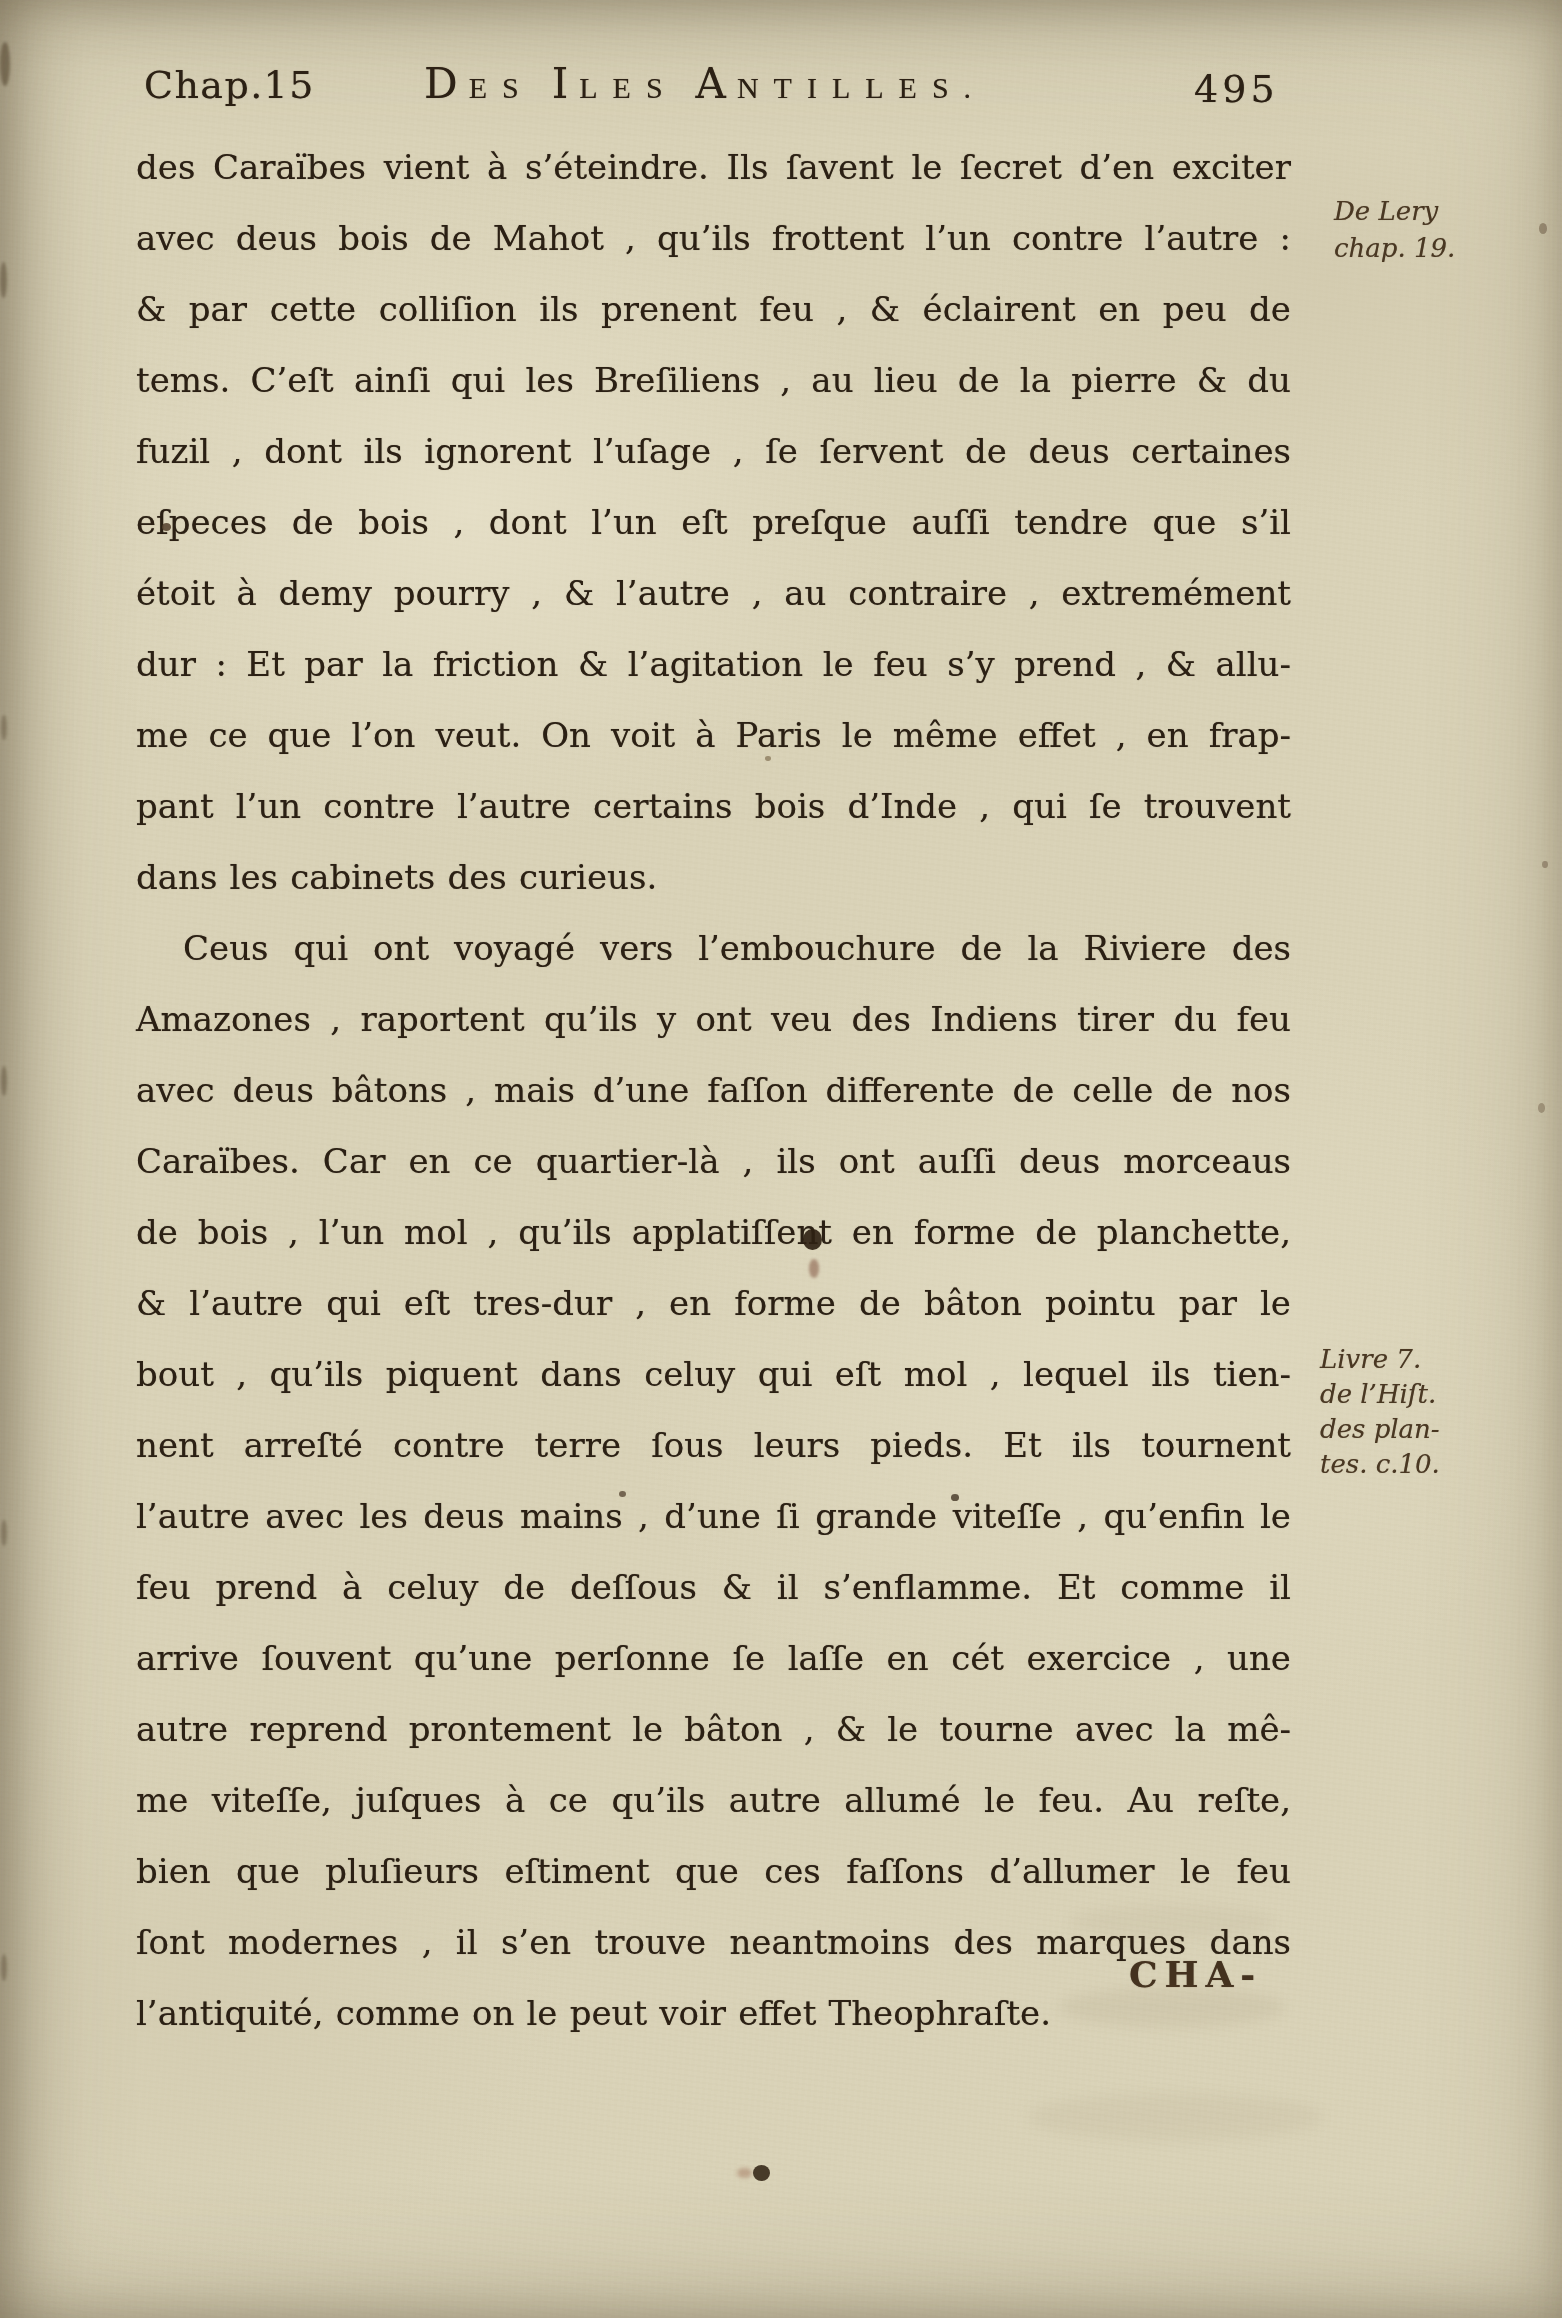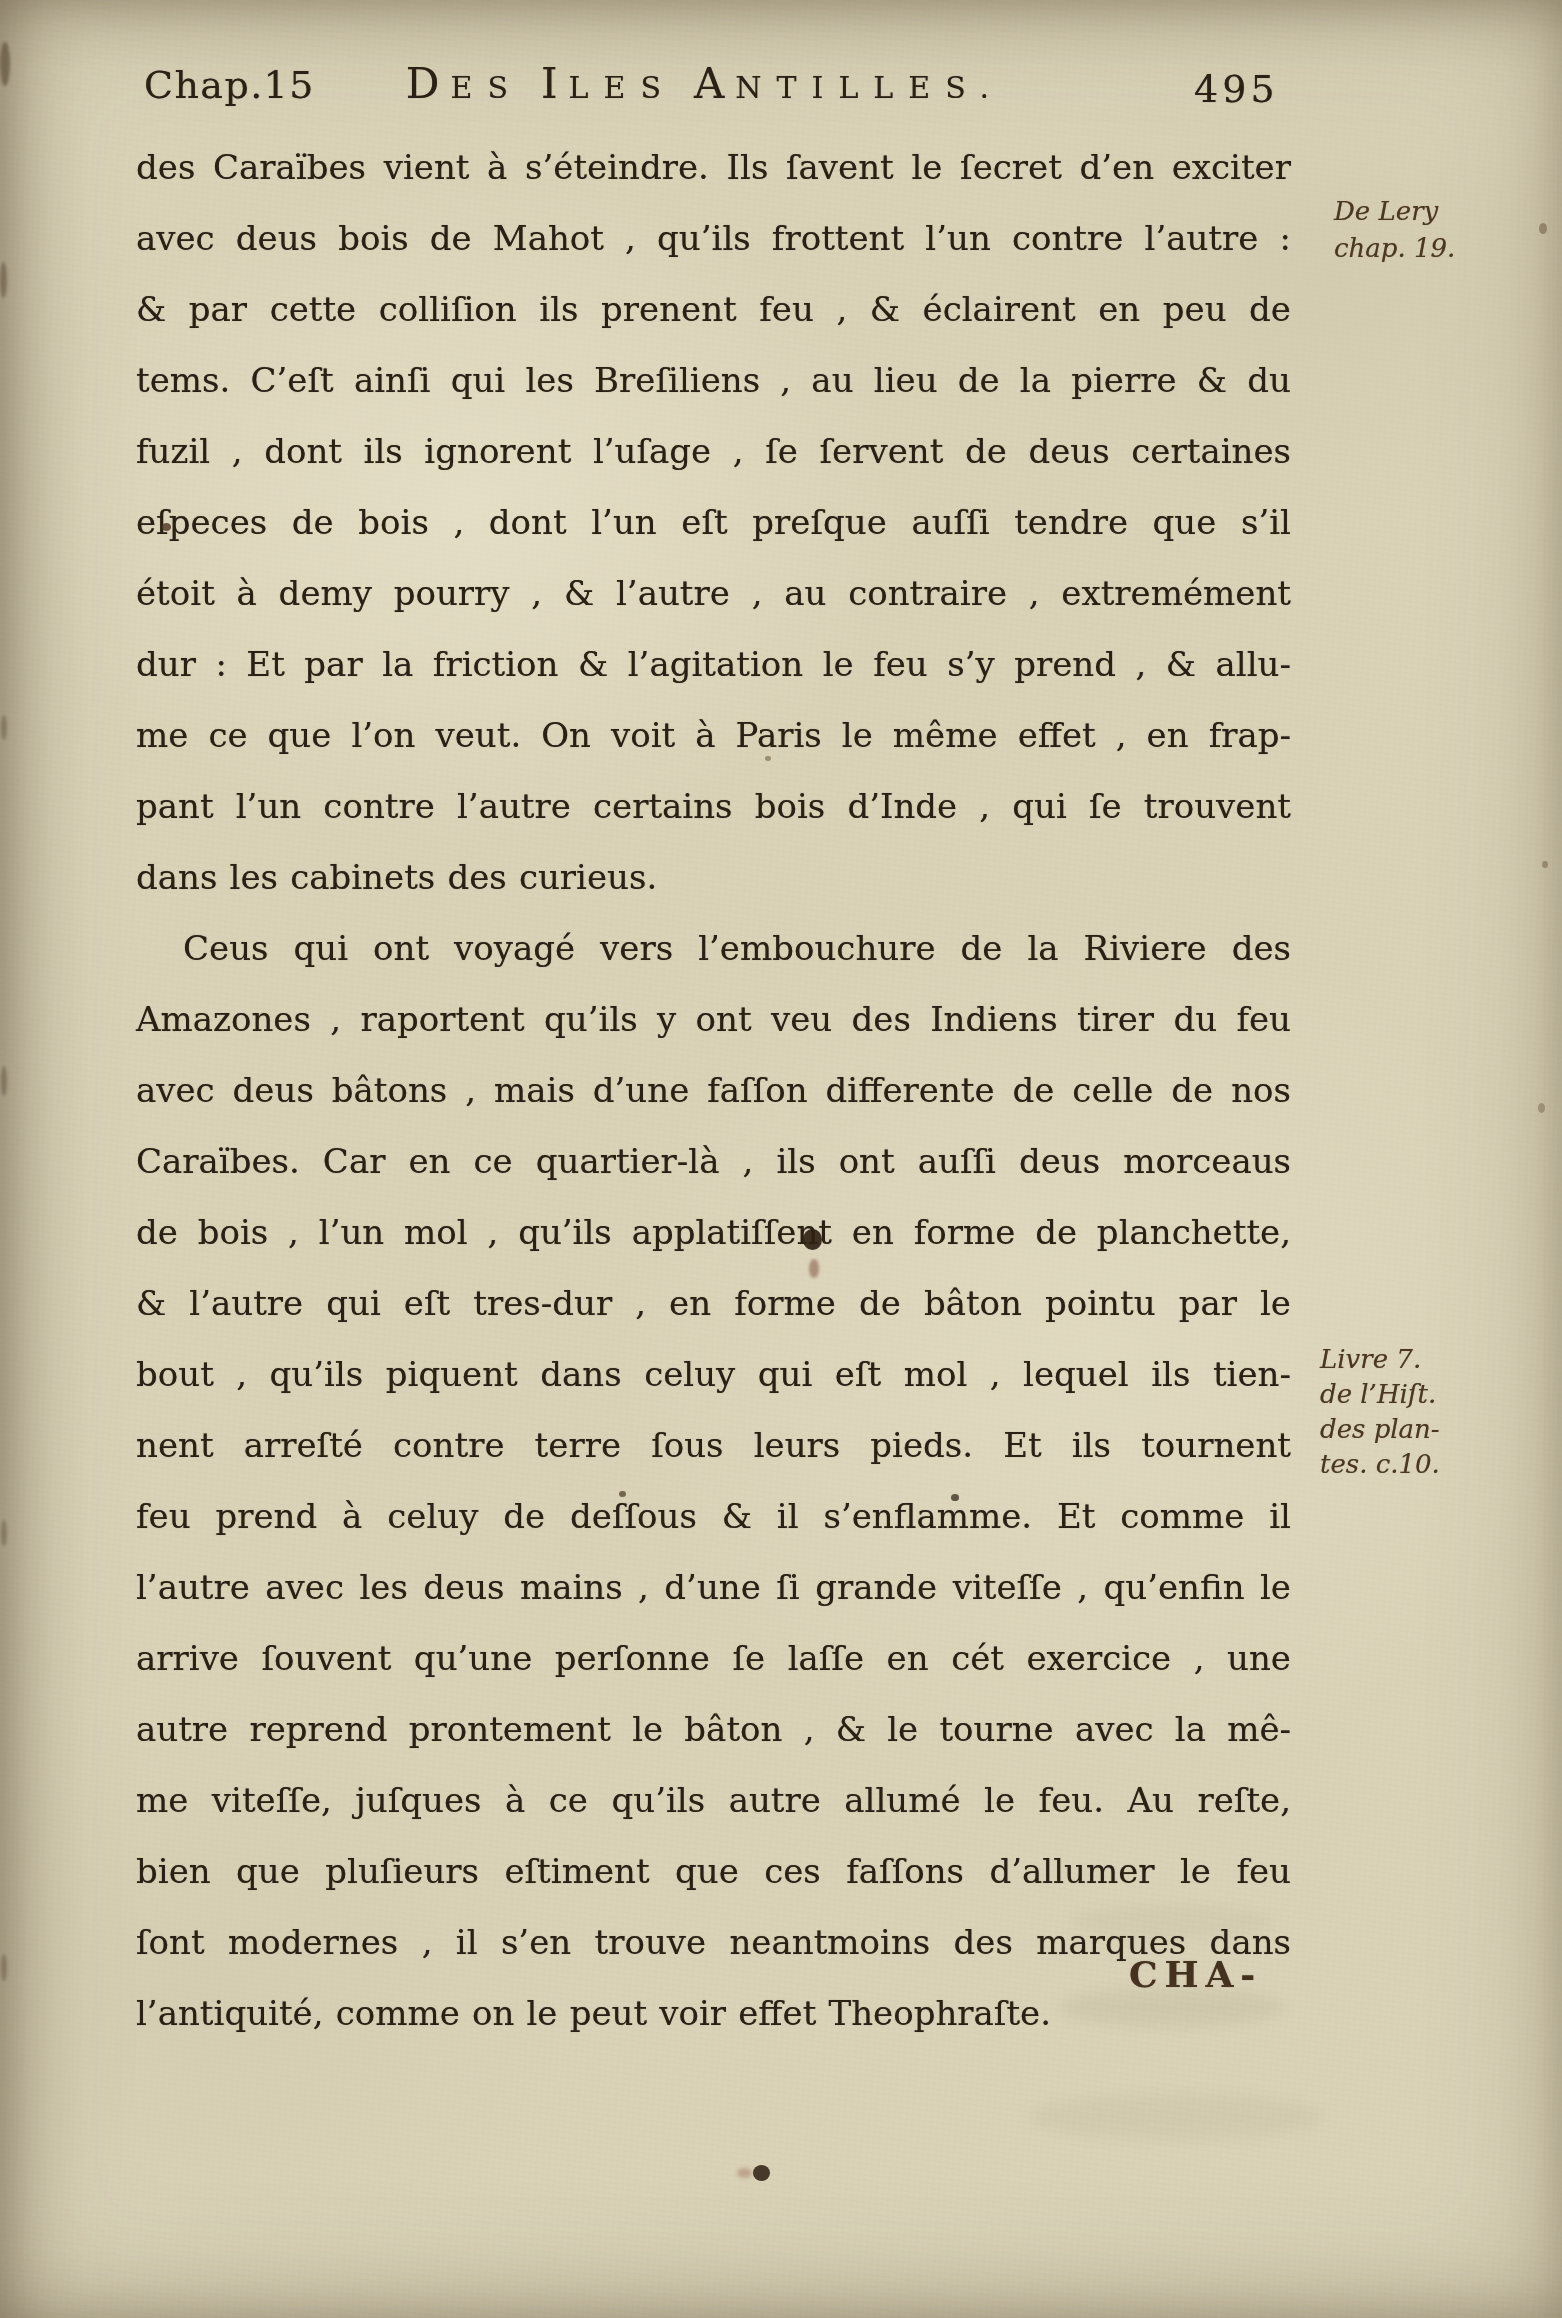--- a/index.html
+++ b/index.html
@@ -33,21 +33,21 @@
     text-shadow:0 0 0.9px rgba(40,29,16,.55);
   }
   .title{
     position:absolute;left:288px;top:59px;width:850px;
     text-align:center;white-space:nowrap;
     text-shadow:0 0 0.8px rgba(40,29,16,.5);
   }
   .tw{display:inline-block;margin:0 18px 0 0;}
   .tw:last-child{margin-right:16px;}
   .tw .lead{font-size:42px;letter-spacing:11px;}
-  .tw .rest{font-size:30px;letter-spacing:15px;}
+  .tw .rest{font-size:30px;letter-spacing:15px;font-family:Liberation Serif, serif;}
   .pagenum{
     position:absolute;left:1194px;top:67px;
     font-size:38px;letter-spacing:4.1px;
     text-shadow:0 0 0.9px rgba(40,29,16,.55);
   }
   .textblock{
     position:absolute;left:136px;top:122px;width:1155px;
     font-size:34px;line-height:51px;
     text-shadow:0 0 0.8px rgba(40,29,16,.5);
   }
@@ -97,22 +97,22 @@
       <div class="line">pant l’un contre l’autre certains bois d’Inde , qui ſe trouvent</div>
       <div class="line short">dans les cabinets des curieus.</div>
       <div class="line indent">Ceus qui ont voyagé vers l’embouchure de la Riviere des</div>
       <div class="line">Amazones , raportent qu’ils y ont veu des Indiens tirer du feu</div>
       <div class="line">avec deus bâtons , mais d’une faſſon differente de celle de nos</div>
       <div class="line">Caraïbes. Car en ce quartier-là , ils ont auſſi deus morceaus</div>
       <div class="line">de bois , l’un mol , qu’ils applatiſſent en forme de planchette,</div>
       <div class="line">&amp; l’autre qui eſt tres-dur , en forme de bâton pointu par le</div>
       <div class="line">bout , qu’ils piquent dans celuy qui eſt mol , lequel ils tien-</div>
       <div class="line">nent arreſté contre terre ſous leurs pieds. Et ils tournent</div>
+      <div class="line">l’autre avec les deus mains , d’une ſi grande viteſſe , qu’enfin le</div>
       <div class="line">feu prend à celuy de deſſous &amp; il s’enflamme. Et comme il</div>
-      <div class="line">l’autre avec les deus mains , d’une ſi grande viteſſe , qu’enfin le</div>
       <div class="line">arrive ſouvent qu’une perſonne ſe laſſe en cét exercice , une</div>
       <div class="line">autre reprend prontement le bâton , &amp; le tourne avec la mê-</div>
       <div class="line">me viteſſe, juſques à ce qu’ils autre allumé le feu. Au reſte,</div>
       <div class="line">bien que pluſieurs eſtiment que ces faſſons d’allumer le feu</div>
       <div class="line">ſont modernes , il s’en trouve neantmoins des marques dans</div>
       <div class="line short">l’antiquité, comme on le peut voir effet Theophraſte.</div>
     </div>
 
   <div class="note note1">
       <div>De Lery</div>

